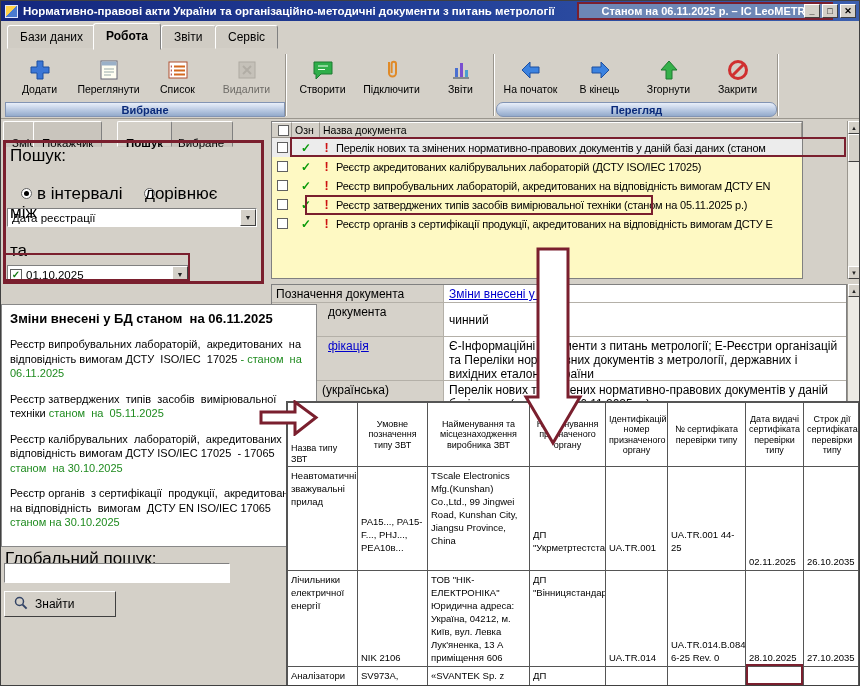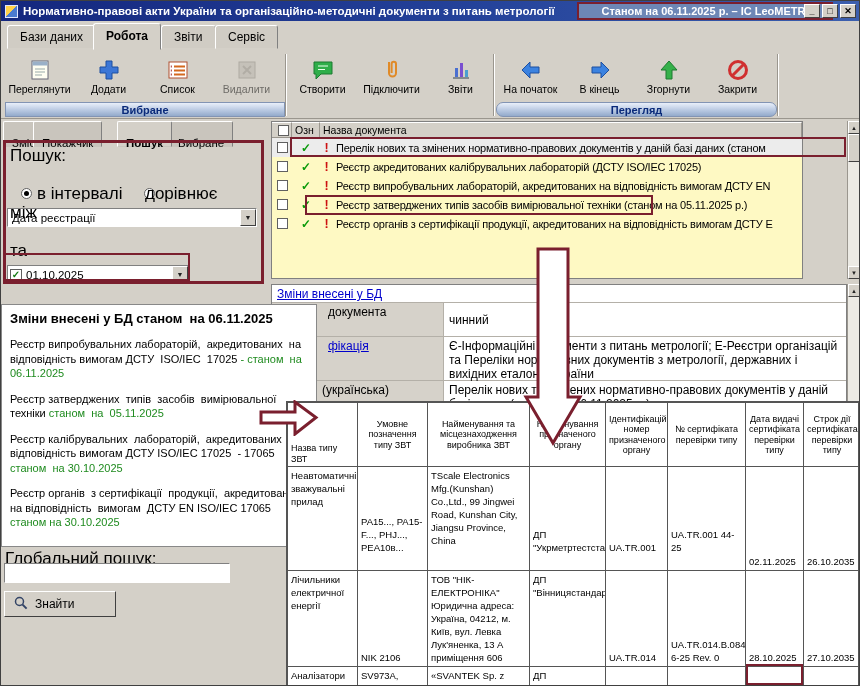--- a/index.html
+++ b/index.html
@@ -179,34 +179,34 @@
   <div class="tab-base"></div>
 </div>
 
 
 <div class="abs toolbar">
 
   <div class="tgroup" style="left:4px;">
     <div class="tbtn">
       <span class="ticon">
         <svg viewBox="0 0 24 24" width="24" height="24">
+            <path d="M9 3h6v6h6v6h-6v6H9v-6H3V9h6z" fill="#3b76d6" stroke="#1d4fa0"></path>
+          </svg>
+      </span>
+      <span>Додати</span>
+    </div>
+    <div class="tbtn">
+      <span class="ticon">
+        <svg viewBox="0 0 24 24" width="24" height="24">
             <rect x="4" y="3" width="16" height="18" fill="#fffef2" stroke="#667"></rect>
             <rect x="4.5" y="3.5" width="15" height="4" fill="#9ab0c8"></rect>
             <path d="M7 11h10M7 14h10M7 17h7" stroke="#9aa" fill="none"></path>
           </svg>
       </span>
       <span>Переглянути</span>
-    </div>
-    <div class="tbtn">
-      <span class="ticon">
-        <svg viewBox="0 0 24 24" width="24" height="24">
-            <path d="M9 3h6v6h6v6h-6v6H9v-6H3V9h6z" fill="#3b76d6" stroke="#1d4fa0"></path>
-          </svg>
-      </span>
-      <span>Додати</span>
     </div>
     <div class="tbtn">
       <span class="ticon">
         <svg viewBox="0 0 24 24" width="24" height="24">
             <rect x="3" y="4" width="18" height="16" fill="#fff" stroke="#b05030"></rect>
             <path d="M8 8.5h11M8 12.5h11M8 16.5h11" stroke="#d4691e" stroke-width="2"></path>
             <path d="M4.8 8.5h1M4.8 12.5h1M4.8 16.5h1" stroke="#a33" stroke-width="2"></path>
           </svg>
       </span>
       <span>Список</span>
@@ -395,20 +395,21 @@
 
 <div class="abs vscroll" style="left:846px; top:120px; width:12px; height:158px;">
   <div class="sbtn">▲</div>
   <div class="sthumb"></div>
   <div class="sbtn" style="position:absolute; bottom:0;">▼</div>
 </div>
 
 
 <div class="abs details">
   <div class="drow r1">
+    <span class="dlabel">Позначення документа</span>
     <span class="dvalue"><span class="link">Зміни внесені у БД</span></span>
   </div>
   <div class="drow r2">
     <span class="dlabel frag">документа</span>
     <span class="dvalue">чинний</span>
   </div>
   <div class="drow r3">
     <span class="dlabel frag"><span class="link">фікація</span></span>
     <span class="dvalue">Є-Інформаційні документи з питань метрології; Е-Реєстри організацій та Переліки нормативних документів з метрології, державних і вихідних еталонів України</span>
   </div>

